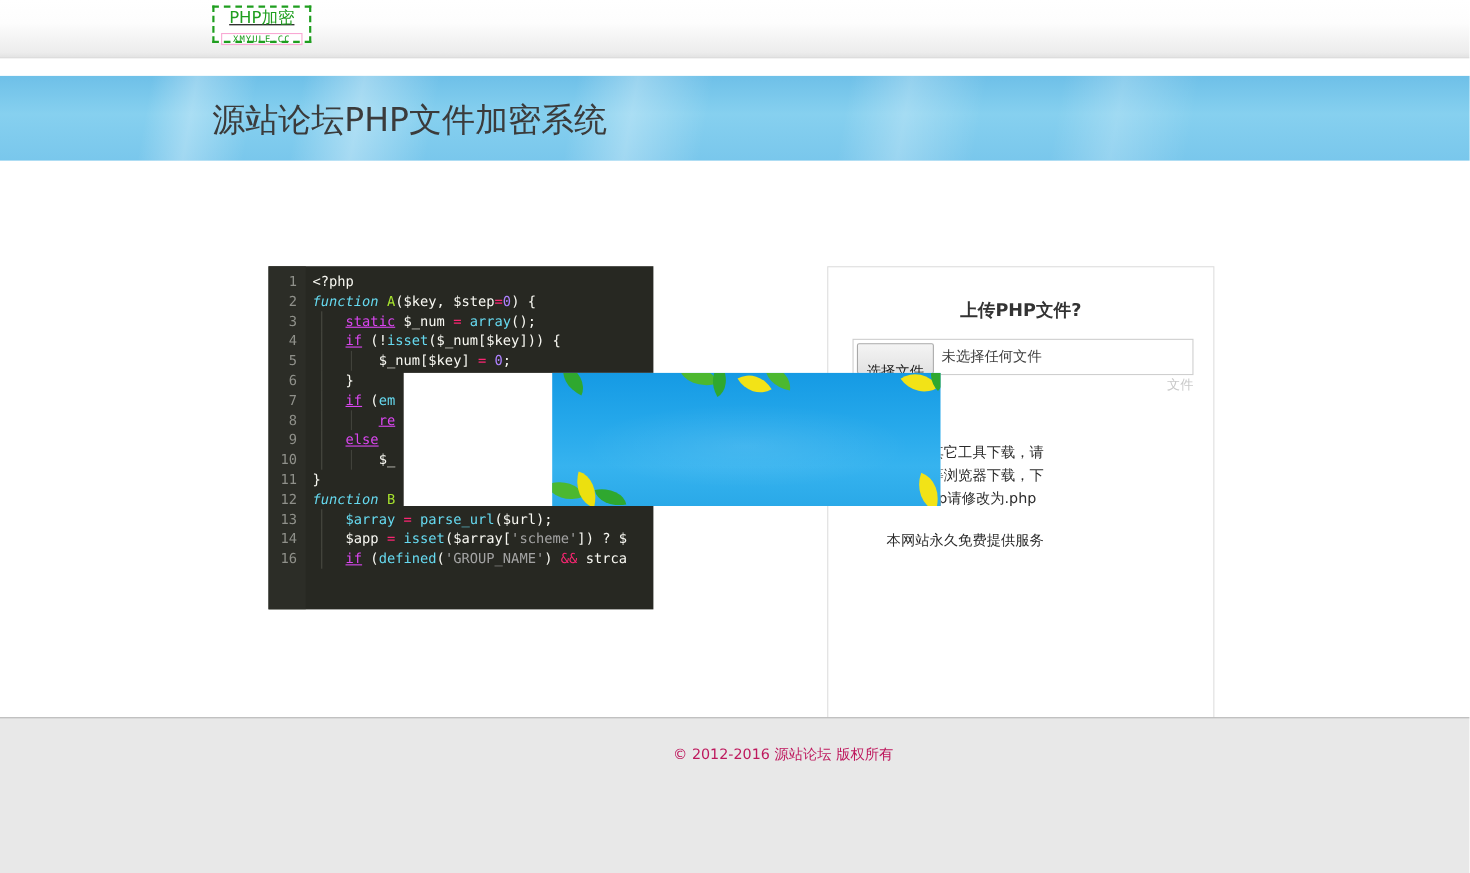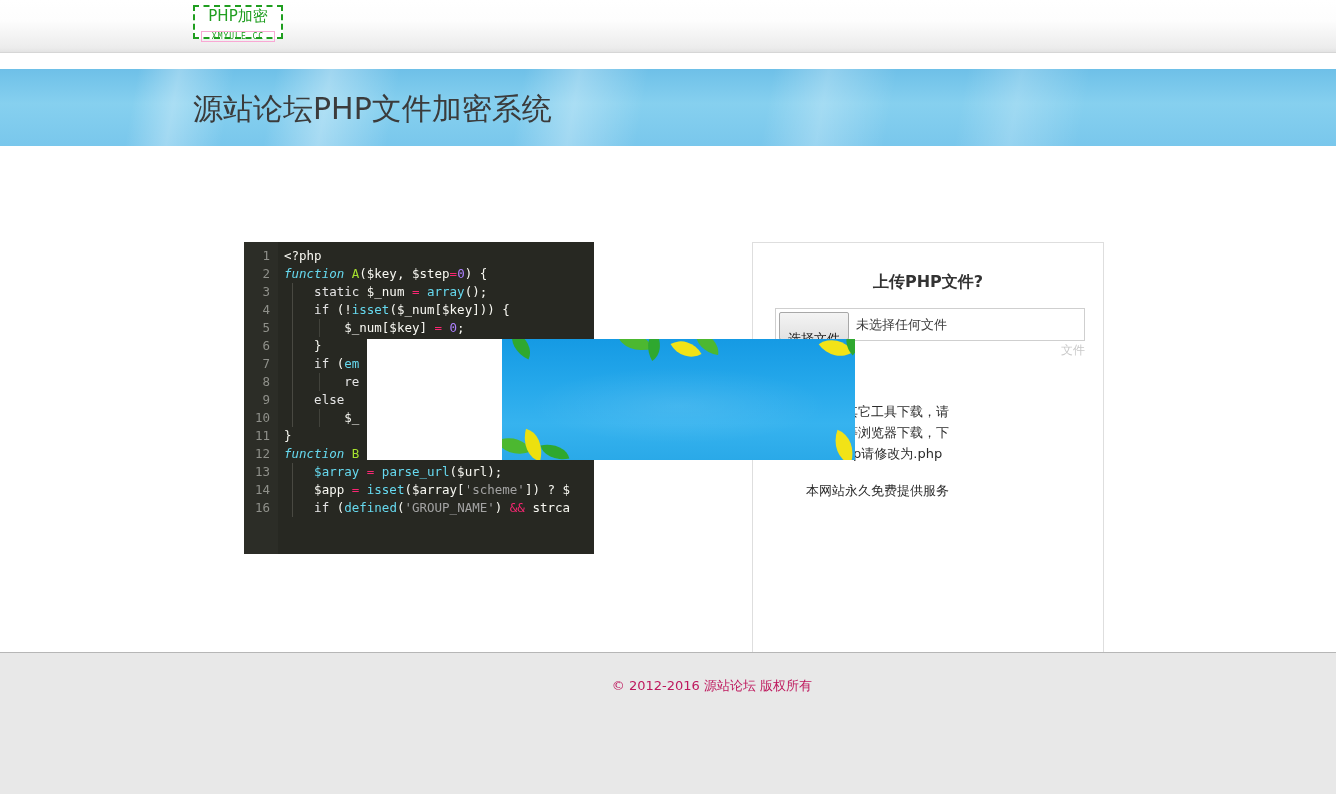--- a/index.html
+++ b/index.html
@@ -29,20 +29,21 @@
     position: absolute;
     left: 193px;
     top: 5px;
     width: 90px;
     height: 34px;
     border: 2px dashed #1f9e1f;
     background: #ffffff;
     box-sizing: border-box;
     text-align: center;
     padding-top: 1px;
+    text-decoration: underline;
   }
   .logo-main {
     font-family: "DejaVu Sans", sans-serif;
     font-size: 15px;
     line-height: 17px;
     color: #1f9e1f;
     letter-spacing: 0px;
     white-space: nowrap;
   }
   .logo-sub {
@@ -150,21 +151,21 @@
   }
   .indent-guide2 {
     position: absolute;
     left: 75px;
     top: 0;
     width: 1px;
     height: 18px;
     background: rgba(160,160,150,0.22);
   }
   .t-plain { color: #f8f8f2; }
-  .t-kw    { color: #e5e5e5; }
+  .t-kw    { color: #d946ef; text-decoration: underline; }
   .t-kw-i  { color: #66d9ef; font-style: italic; }
   .t-fn    { color: #a6e22e; }
   .t-var   { color: #66d9ef; }
   .t-str   { color: #a3a3a3; }
   .t-num   { color: #ae81ff; }
   .t-const { color: #ae81ff; }
   .t-op    { color: #f92672; }
   .t-punc  { color: #f8f8f2; }
 
   

